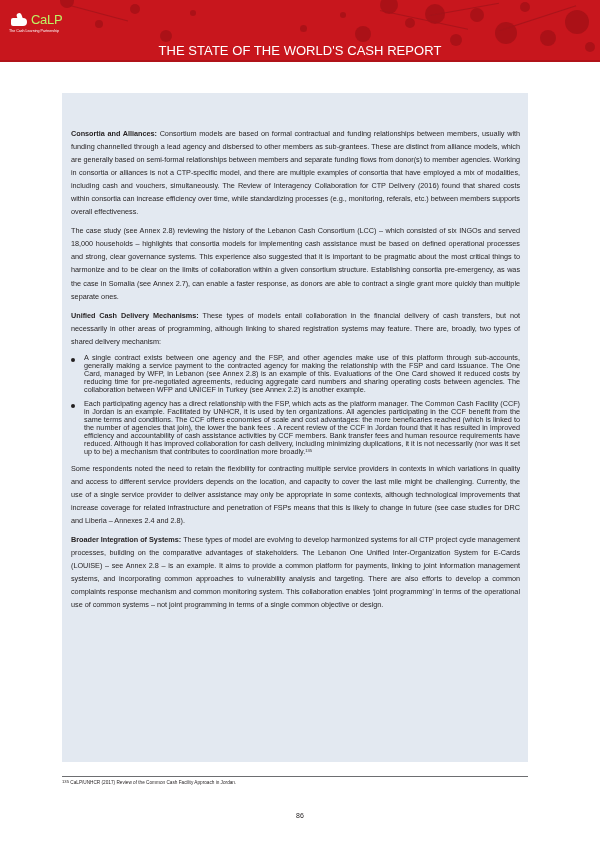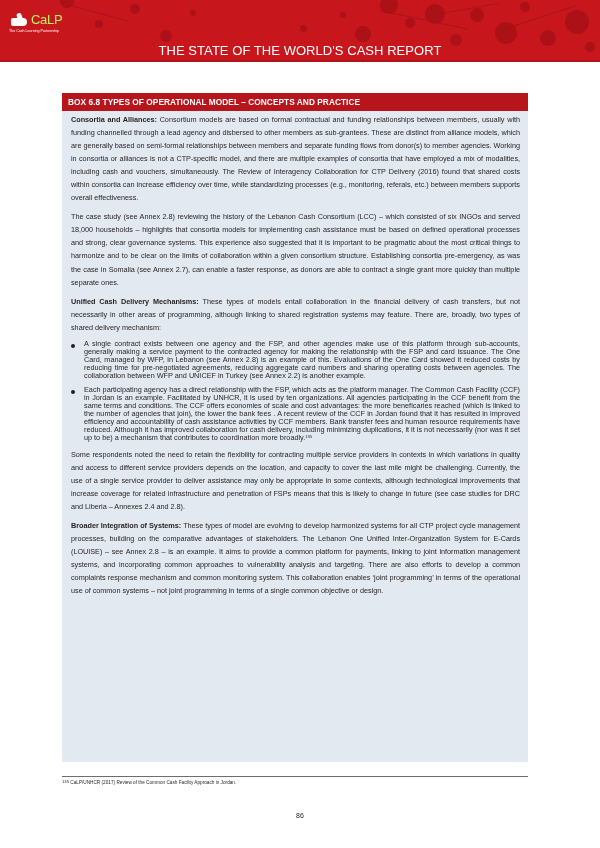--- a/index.html
+++ b/index.html
@@ -29,21 +29,21 @@
 
   .box {
     position: absolute; left: 62px; top: 93px; width: 466px; height: 669px;
     background: #e3e9f1;
   }
   .box-header {
     height: 18px; background: #b5151b; color: #fff;
     font-weight: bold; font-size: 8.3px; line-height: 18px; padding-left: 6px;
     letter-spacing: 0.05px;
   }
-  .box-body { padding: 2px 8px 0 9px; }
+  .box-body { padding: 2px 8px 0 9px; margin-top: 32px; }
   .box-body p {
     font-size: 7.28px; line-height: 13.05px; text-align: justify; margin-bottom: 6px;
     letter-spacing: -0.02px;
   }
   .box-body b { font-weight: bold; }
   .bullets { list-style: none; margin-bottom: 6px; }
   .bullets li {
     position: relative; padding-left: 13px; font-size: 7.28px; line-height: 8px;
     text-align: justify; margin-bottom: 6px;
   }
@@ -90,21 +90,20 @@
         <div class="palm"></div>
     </div>
     <span class="logo-text">CaLP</span>
   </div>
   <div class="logo-sub">The Cash Learning Partnership</div>
 
   <div class="report-title">THE STATE OF THE WORLD'S CASH REPORT</div>
 </div>
 
 <div class="box">
-  <div class="box-header">BOX 6.8  TYPES OF OPERATIONAL MODEL – CONCEPTS AND PRACTICE</div>
   <div class="box-body">
     <p><b>Consortia and Alliances:</b><span> Consortium models are based on formal contractual and funding relationships between members, usually with funding channelled through a lead agency and disbersed to other members as sub-grantees. These are distinct from alliance models, which are generally based on semi-formal relationships between members and separate funding flows from donor(s) to member agencies. Working in consortia or alliances is not a CTP-specific model, and there are multiple examples of consortia that have employed a mix of modalities, including cash and vouchers, simultaneously. The Review of Interagency Collaboration for CTP Delivery (2016) found that shared costs within consortia can increase efficiency over time, while standardizing processes (e.g., monitoring, referals, etc.) between members supports overall effectiveness.</span></p>
     <p><span>The case study (see Annex 2.8) reviewing the history of the Lebanon Cash Consortium (LCC) – which consisted of six INGOs and served 18,000 households – highlights that consortia models for implementing cash assistance must be based on defined operational processes and strong, clear governance systems. This experience also suggested that it is important to be pragmatic about the most critical things to harmonize and to be clear on the limits of collaboration within a given consortium structure. Establishing consortia pre-emergency, as was the case in Somalia (see Annex 2.7), can enable a faster response, as donors are able to contract a single grant more quickly than multiple separate ones.</span></p>
     <p><b>Unified Cash Delivery Mechanisms:</b><span> These types of models entail collaboration in the financial delivery of cash transfers, but not necessarily in other areas of programming, although linking to shared registration systems may feature. There are, broadly, two types of shared delivery mechanism:</span></p>
 
     <ul class="bullets">
       <li>
         <span class="bullet"></span>
         <span>A single contract exists between one agency and the FSP, and other agencies make use of this platform through sub-accounts, generally making a service payment to the contracted agency for making the relationship with the FSP and card issuance. The One Card, managed by WFP, in Lebanon (see Annex 2.8) is an example of this. Evaluations of the One Card showed it reduced costs by reducing time for pre-negotiated agreements, reducing aggregate card numbers and sharing operating costs between agencies. The collaboration between WFP and UNICEF in Turkey (see Annex 2.2) is another example.</span>
       </li>

